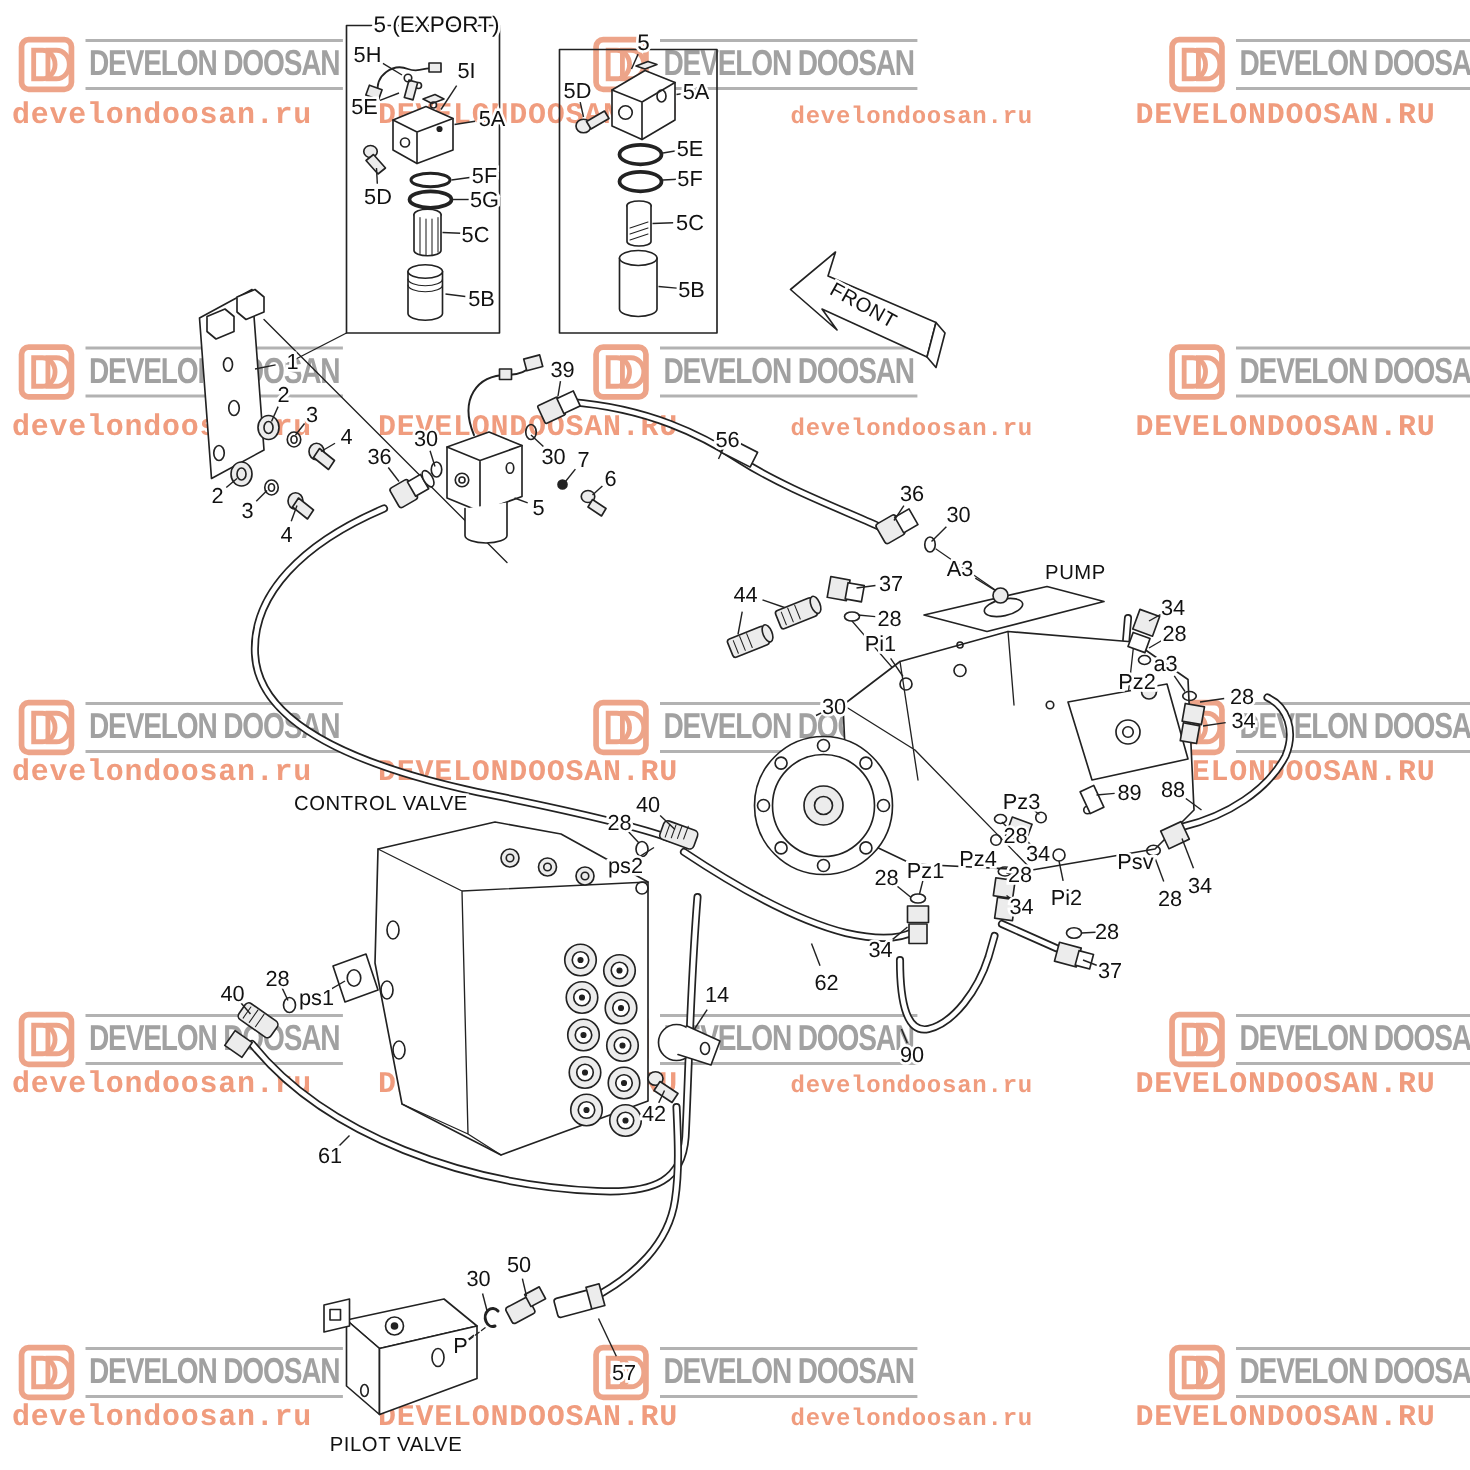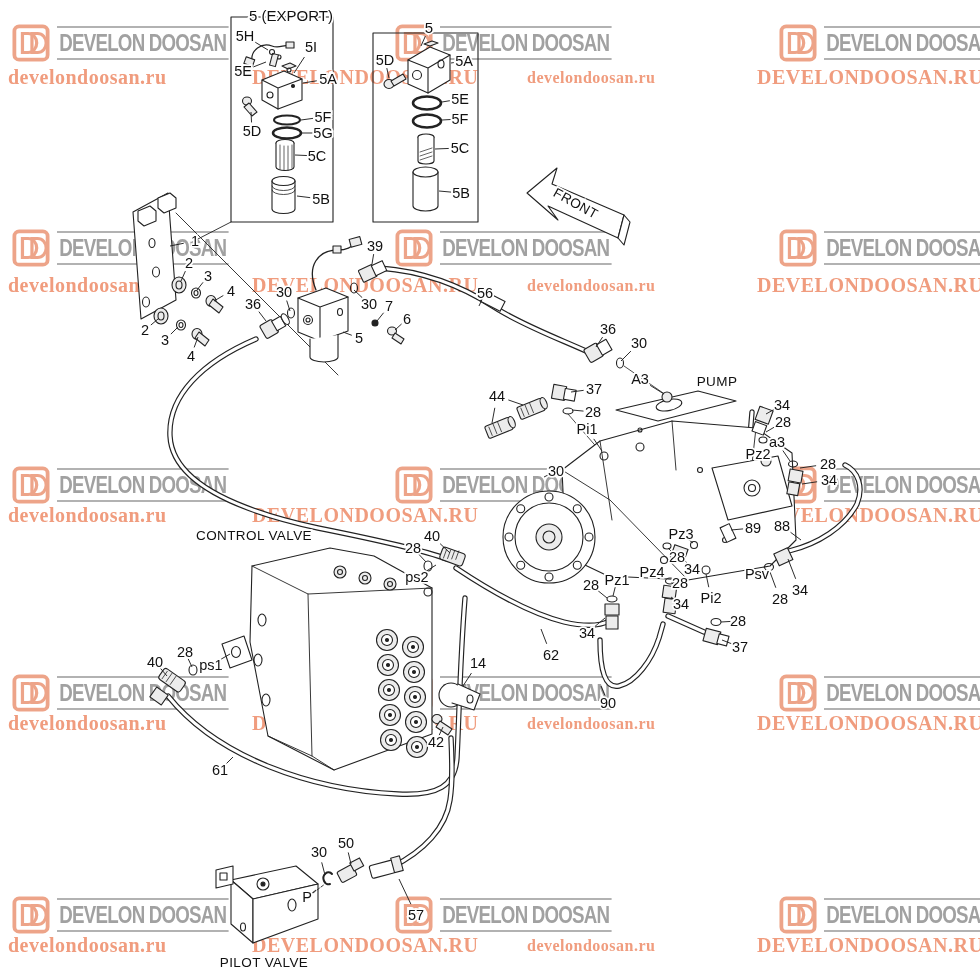--- a/index.html
+++ b/index.html
@@ -3,21 +3,21 @@
 <meta charset="utf-8">
 <style>
   html,body{margin:0;padding:0;background:#fff;}
   #stage{position:relative;width:980px;height:980px;background:#fff;overflow:hidden;
          font-family:"Liberation Sans",sans-serif;}
   #wm-layer{position:absolute;inset:0;z-index:1;pointer-events:none;text-align:center;}
   .wm-logo{position:absolute;display:flex;align-items:center;gap:7px;opacity:.95;}
   .wm-logo .txt{font-family:"Liberation Sans",sans-serif;font-weight:bold;font-size:24px;
     color:#9c9c9c;letter-spacing:-1px;border-top:2px solid #aeaeae;border-bottom:2px solid #aeaeae;
     padding:1px 3px;transform:scaleX(.78);transform-origin:left center;white-space:nowrap;}
-  .wm-url{position:absolute;font-family:Liberation Serif, serif;font-weight:bold;font-size:20px;
+  .wm-url{position:absolute;font-family:Liberation Mono, monospace;font-weight:bold;font-size:20px;
     color:#ee8f6d;letter-spacing:.5px;opacity:.88;white-space:nowrap;}
   .wm-url.small{font-size:16px;}
   #art,#overlay{position:absolute;left:0;top:0;z-index:2;}
   #overlay{z-index:3;}
   .w{fill:#fff;} .g{fill:#ececec;}
   .ho{stroke:#222;stroke-width:5.4;fill:none;}
   .hi{stroke:#fff;stroke-width:3.1;fill:none;}
   .lbl{font-family:"Liberation Sans",sans-serif;font-size:14.5px;fill:#111;
        paint-order:stroke;stroke:#fff;stroke-width:3.5px;text-anchor:middle;}
   .cap{font-size:13.5px;letter-spacing:.4px;}

